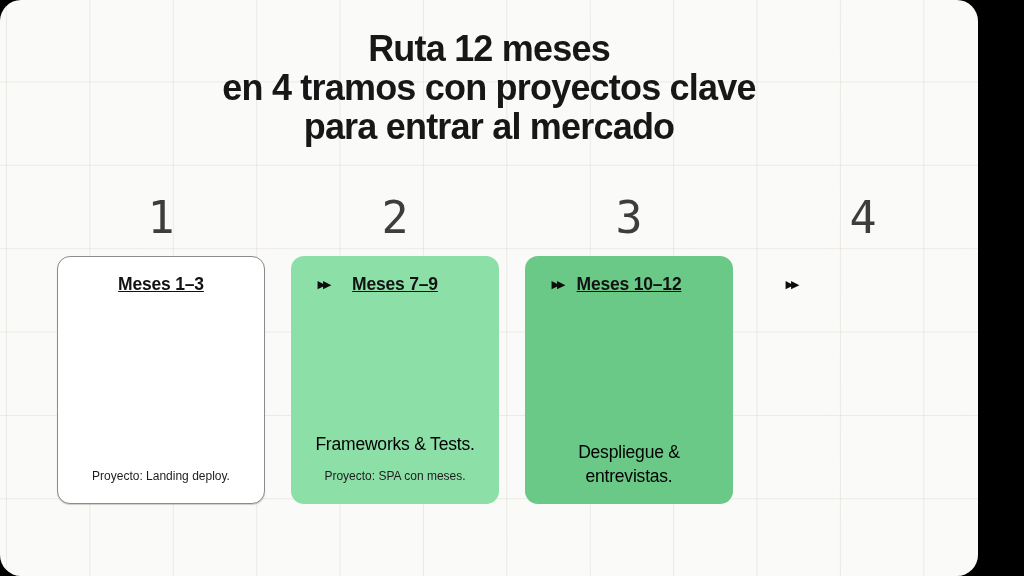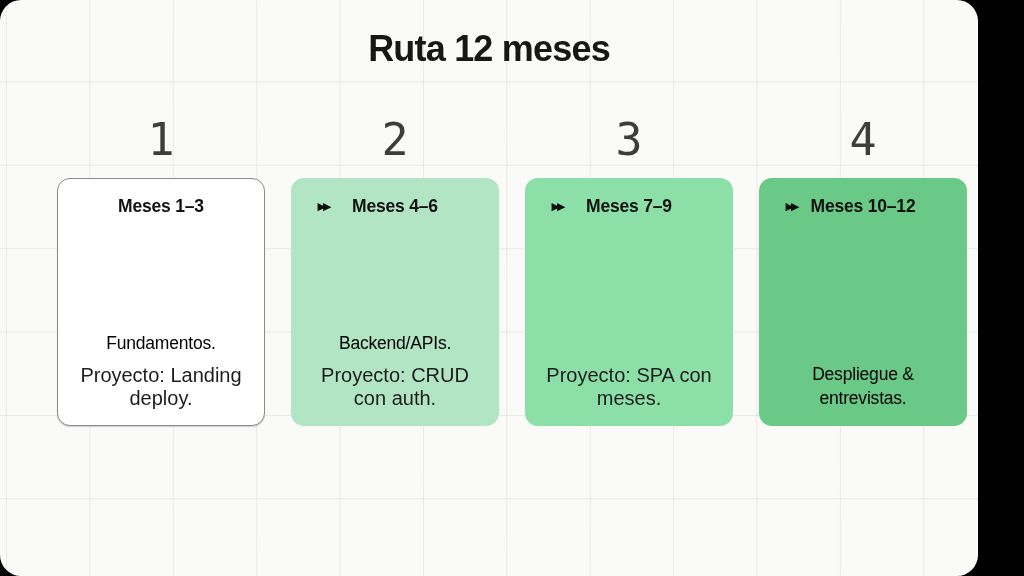--- a/index.html
+++ b/index.html
@@ -64,32 +64,33 @@
     text-align:center;
   }
   .card--outlined{
     box-shadow:0 1px 1px rgba(0,0,0,0.18);
   }
   .card-months{
     font-weight:bold;
     font-size:17.5px;
     letter-spacing:-0.2px;
     color:#121212;
+    text-decoration:underline;
   }
   .card-spacer{flex:1;}
   .card-title{
     font-weight:normal;
     font-size:17.5px;
     line-height:24px;
     letter-spacing:-0.2px;
     color:#000000;
   }
   .card-project{
     margin-top:9px;
-    font-size:20px;
+    font-size:12px;
     line-height:23px;
     color:#1d1d1d;
   }
   .ff-icon{
     position:absolute;
     top:22px;
     width:26px;
     text-align:center;
     font-size:11px;
     letter-spacing:-3px;
@@ -101,48 +102,44 @@
   .ff-2{left:487px;}
   .ff-3{left:721px;}
 </style>
 </head>
 <body>
 
 <div class="page">
 
   <div class="title">
     <div>Ruta 12 meses</div>
+    <div>en 4 tramos con proyectos clave</div>
+    <div>para entrar al mercado</div>
   </div>
 
   <div class="band numbers-band">
     <div class="step-number">1</div>
     <div class="step-number">2</div>
     <div class="step-number">3</div>
     <div class="step-number">4</div>
   </div>
 
   <div class="band cards-band">
 
     <div class="card card--outlined" style="background-color: rgb(255, 255, 255); border-color: rgb(140, 140, 140);">
       <div class="card-months">Meses 1–3</div>
       <div class="card-spacer"></div>
-      <div class="card-title">Fundamentos.</div>
       <div class="card-project">Proyecto: Landing deploy.</div>
     </div>
 
-    <div class="card" style="background-color: rgb(178, 229, 196);">
-      <div class="card-months">Meses 4–6</div>
-      <div class="card-spacer"></div>
-      <div class="card-title">Backend/APIs.</div>
-      <div class="card-project">Proyecto: CRUD con auth.</div>
-    </div>
 
     <div class="card" style="background-color: rgb(140, 223, 167);">
       <div class="card-months">Meses 7–9</div>
       <div class="card-spacer"></div>
+      <div class="card-title">Frameworks &amp; Tests.</div>
       <div class="card-project">Proyecto: SPA con meses.</div>
     </div>
 
     <div class="card" style="background-color: rgb(107, 201, 135); gap: 21px;">
       <div class="card-months">Meses 10–12</div>
       <div class="card-spacer"></div>
       <div class="card-title">Despliegue &amp; entrevistas.</div>
     </div>
 
     <span class="ff-icon ff-1">▶▶</span>

